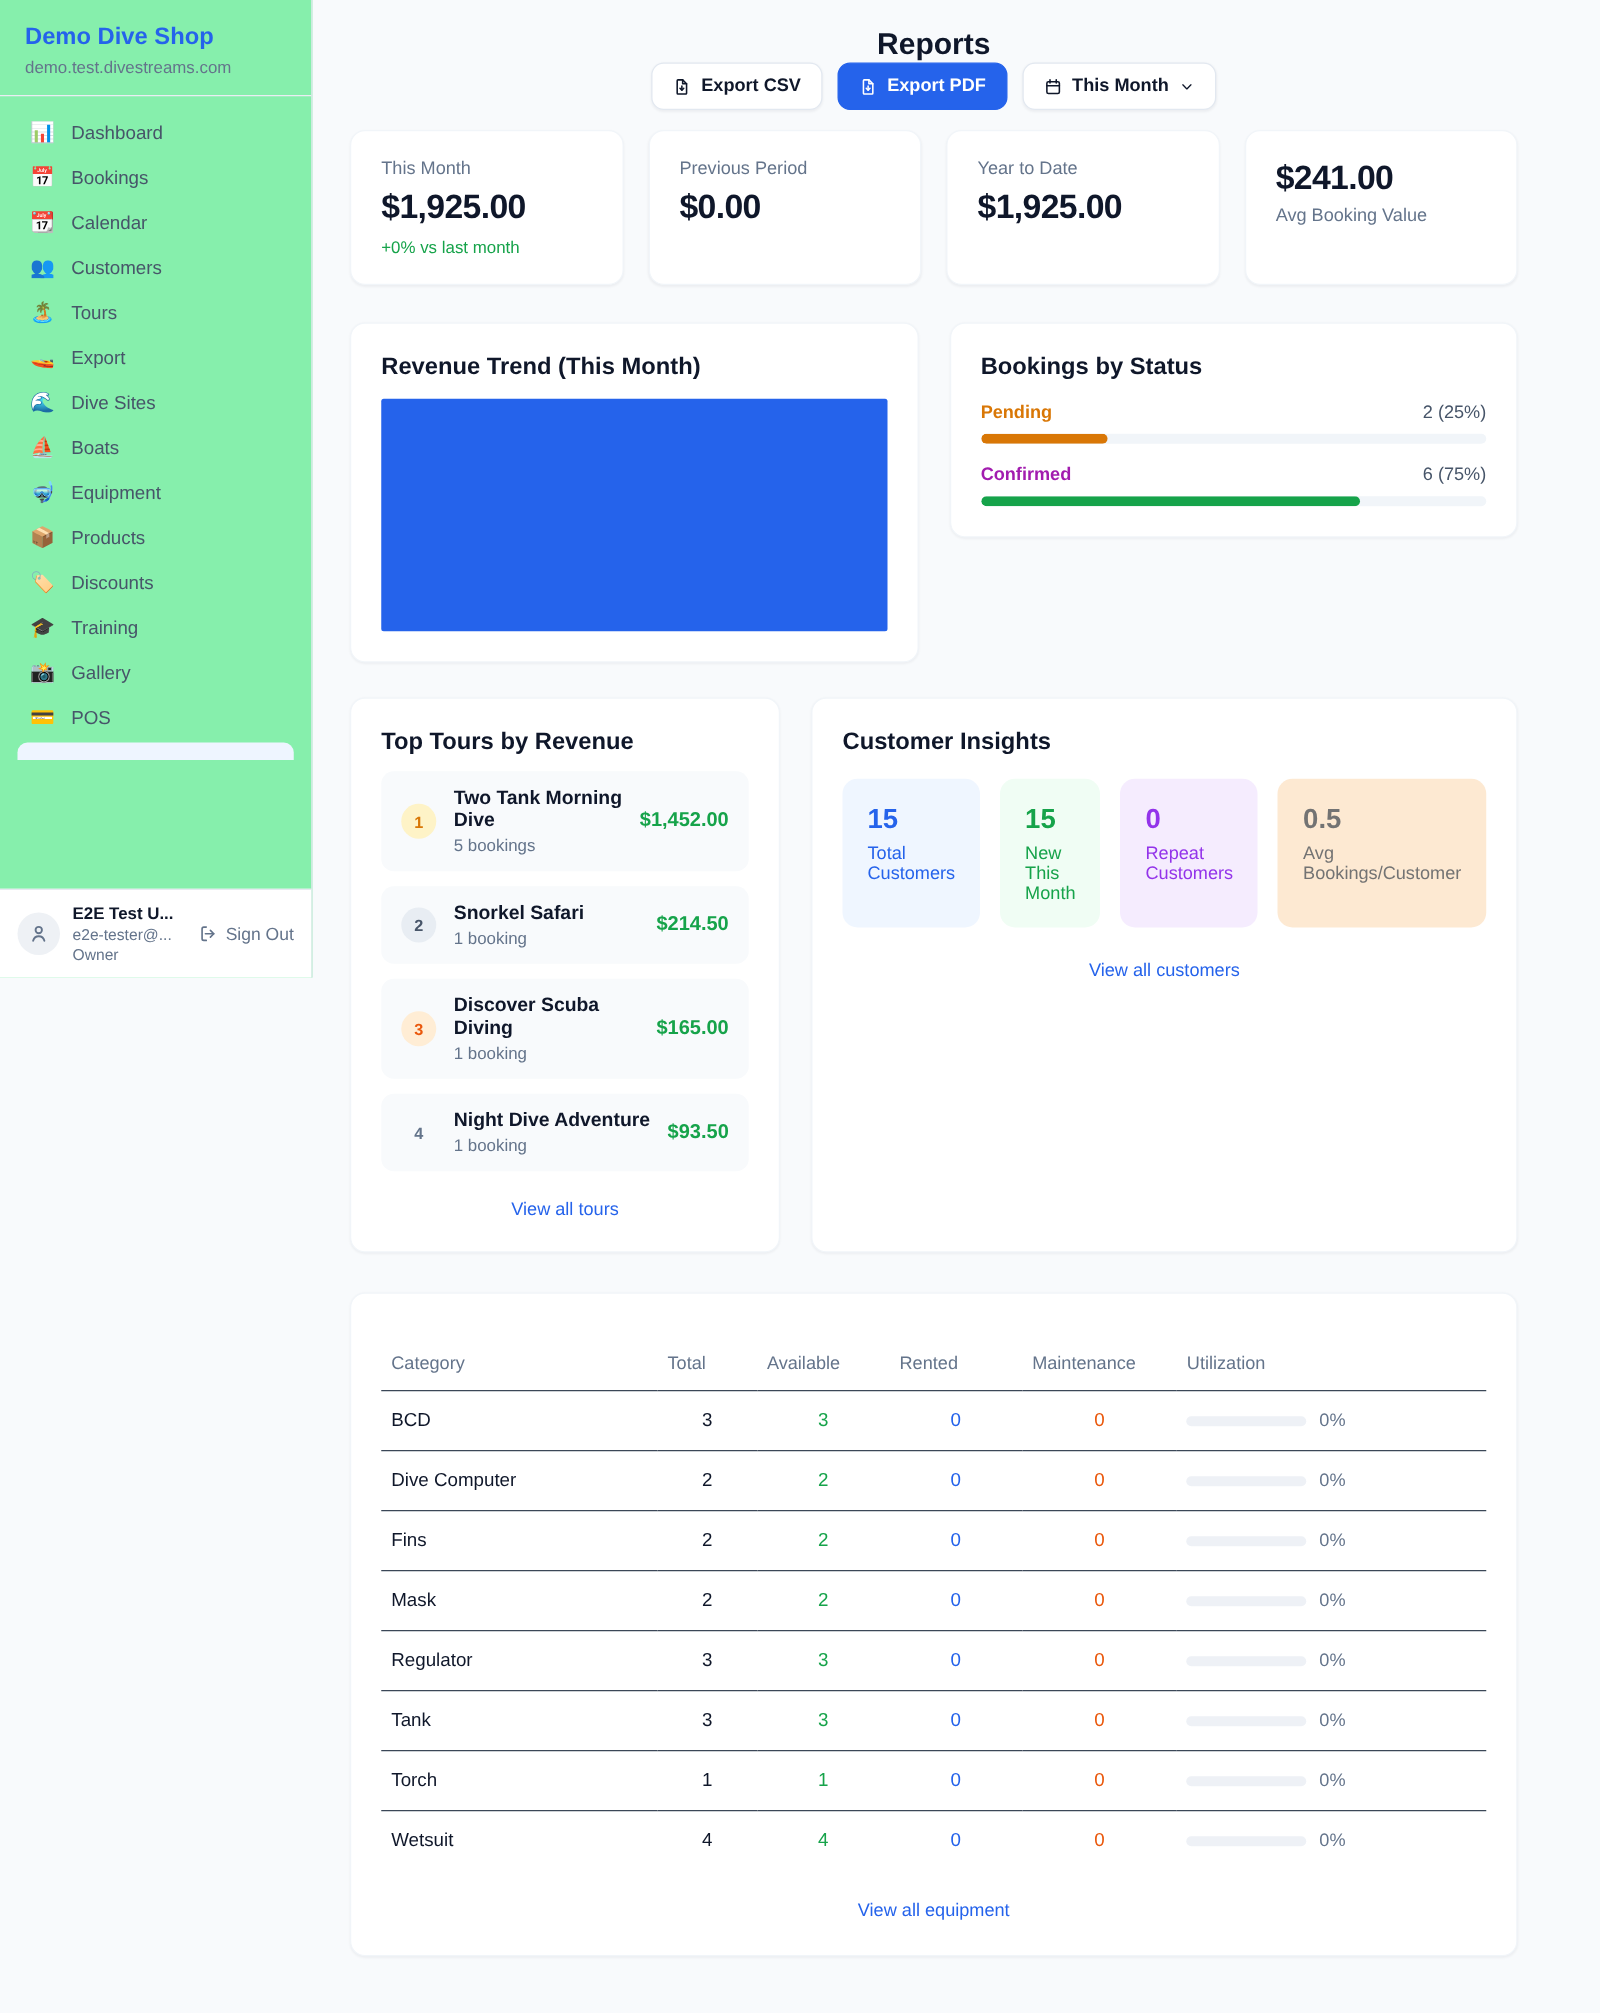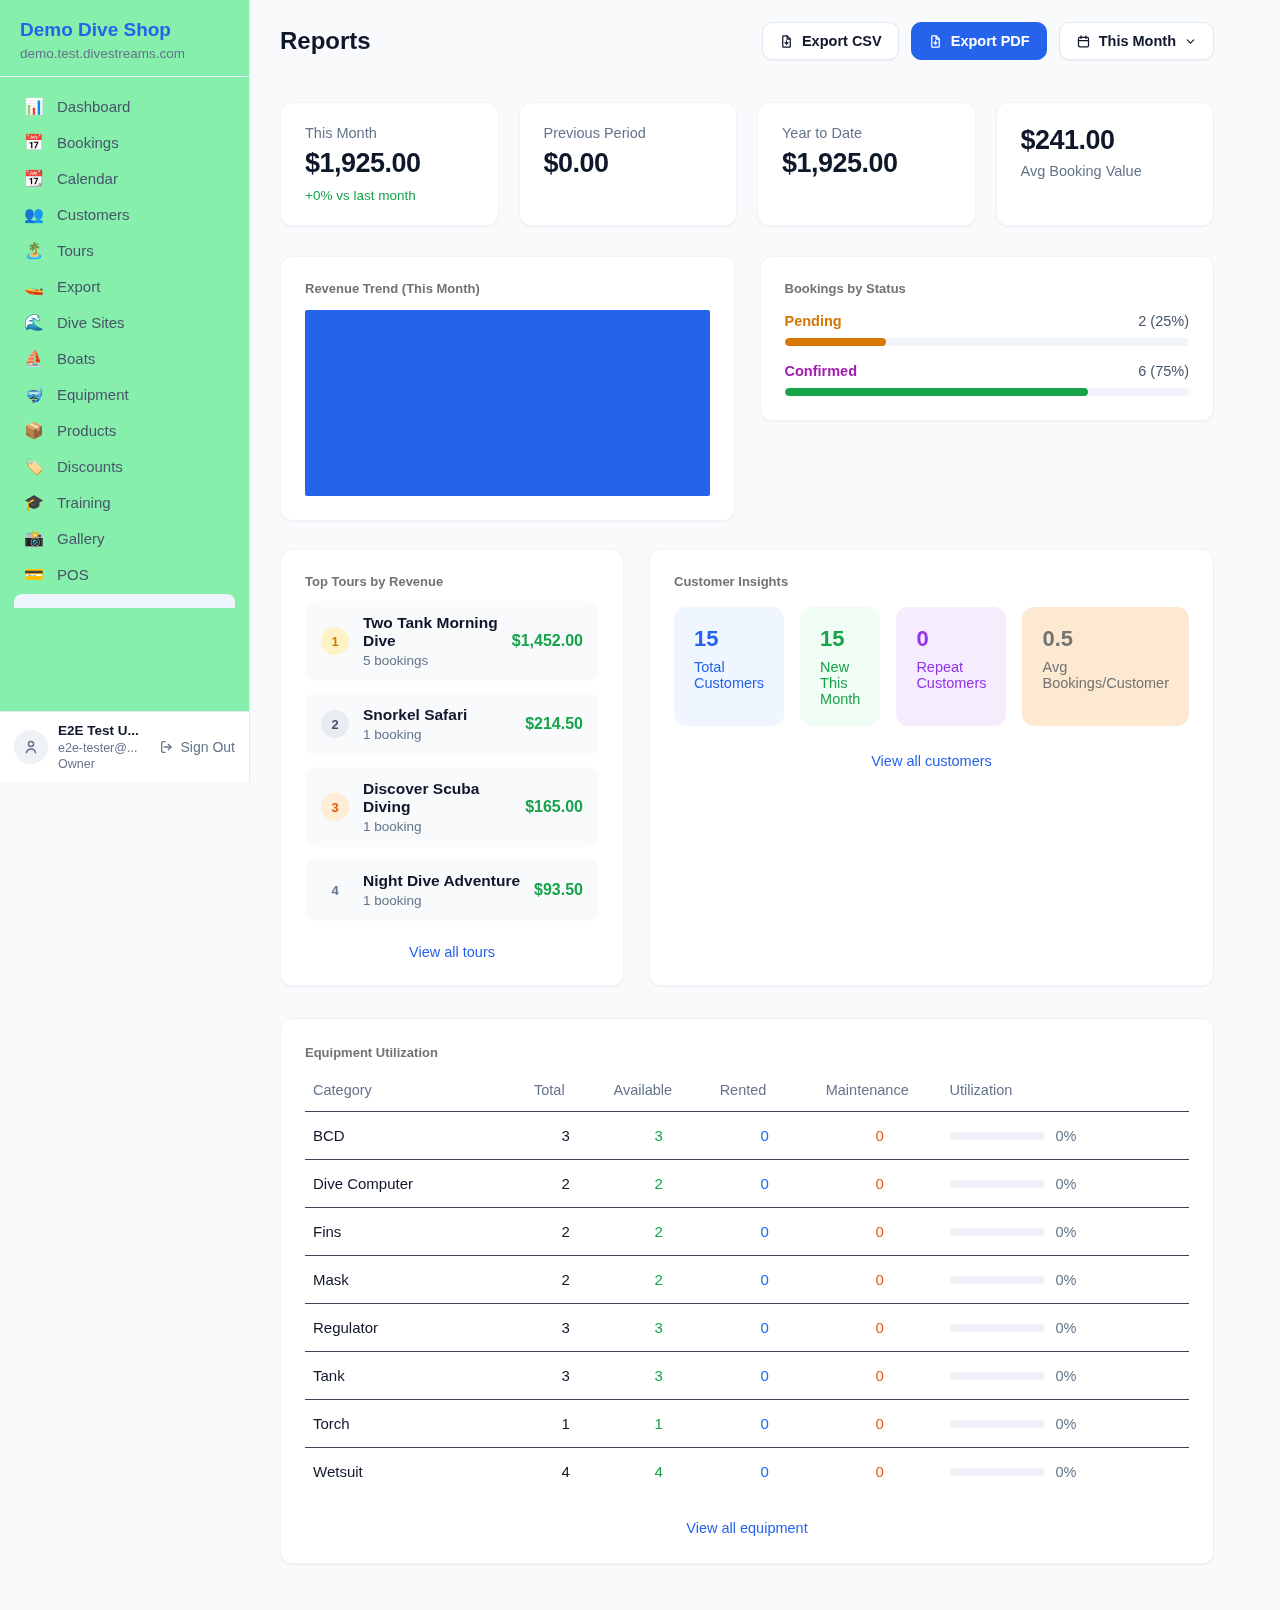--- a/index.html
+++ b/index.html
@@ -24,32 +24,32 @@
     align-items:center; justify-content:center; color:#64748b; flex:0 0 34px; }
   .user-info { flex:1; min-width:0; line-height:1.3; }
   .user-name { font-size:13.5px; font-weight:700; color:#0f172a; }
   .user-email { font-size:12.5px; color:#64748b; }
   .user-role { font-size:12.5px; color:#64748b; }
   .signout { display:flex; align-items:center; gap:6px; color:#64748b; font-size:14px;
     background:none; border:none; cursor:pointer; font-family:inherit; white-space:nowrap; }
 
   
   main.content { flex:1; padding:22px 66px 40px 30px; min-width:0; }
-  .page-header { display:flex; align-items:center; justify-content:space-between; margin-bottom:42px; }
+  .page-header { display:flex; align-items:center; justify-content:center; margin-bottom:16px;flex-direction:column; }
   .page-title { font-size:24px; font-weight:800; color:#0f172a; }
   .actions { display:flex; align-items:center; gap:12px; }
   .btn { display:inline-flex; align-items:center; gap:8px; height:38px; padding:0 16px;
     border-radius:10px; font-size:14.5px; font-weight:600; cursor:pointer; font-family:inherit; }
   .btn svg { flex:0 0 auto; }
   .btn-outline { background:#fff; border:1px solid #e2e8f0; color:#0f172a; box-shadow:0 1px 2px rgba(15,23,42,.05); }
   .btn-primary { background:#2563eb; border:1px solid #2563eb; color:#fff; }
 
   .card { background:#fff; border:1px solid #f1f5f9; border-radius:12px;
     box-shadow:0 1px 2px rgba(15,23,42,.05); }
-  .card-title { font-size:13px; font-weight:700; color:#737373; }
+  .card-title { font-size:19px; font-weight:700; color:#0f172a; }
 
   
   .stats-row { display:grid; grid-template-columns:repeat(4,1fr); gap:20px; }
   .stat-card { padding:22px 24px; }
   .stat-label { font-size:14.5px; color:#64748b; }
   .stat-value { font-size:27px; font-weight:800; color:#0f172a; margin-top:7px; letter-spacing:-0.5px; }
   .stat-delta { font-size:13.5px; color:#16a34a; margin-top:9px; }
   .stat-card.reversed .stat-value { margin-top:0; }
   .stat-card.reversed .stat-label { margin-top:7px; }
 
@@ -357,21 +357,20 @@
             <div class="insight-label">Avg Bookings/Customer</div>
           </div>
         </div>
         <div class="view-all-wrap" style="margin-top:26px;">
           <a class="view-all">View all customers</a>
         </div>
       </div>
     </section>
 
     <section class="card equipment-card">
-      <div class="card-title">Equipment Utilization</div>
       <table class="equip">
         <thead>
           <tr>
             <th>Category</th>
             <th class="num">Total</th>
             <th class="num">Available</th>
             <th class="num">Rented</th>
             <th class="num">Maintenance</th>
             <th>Utilization</th>
           </tr>

